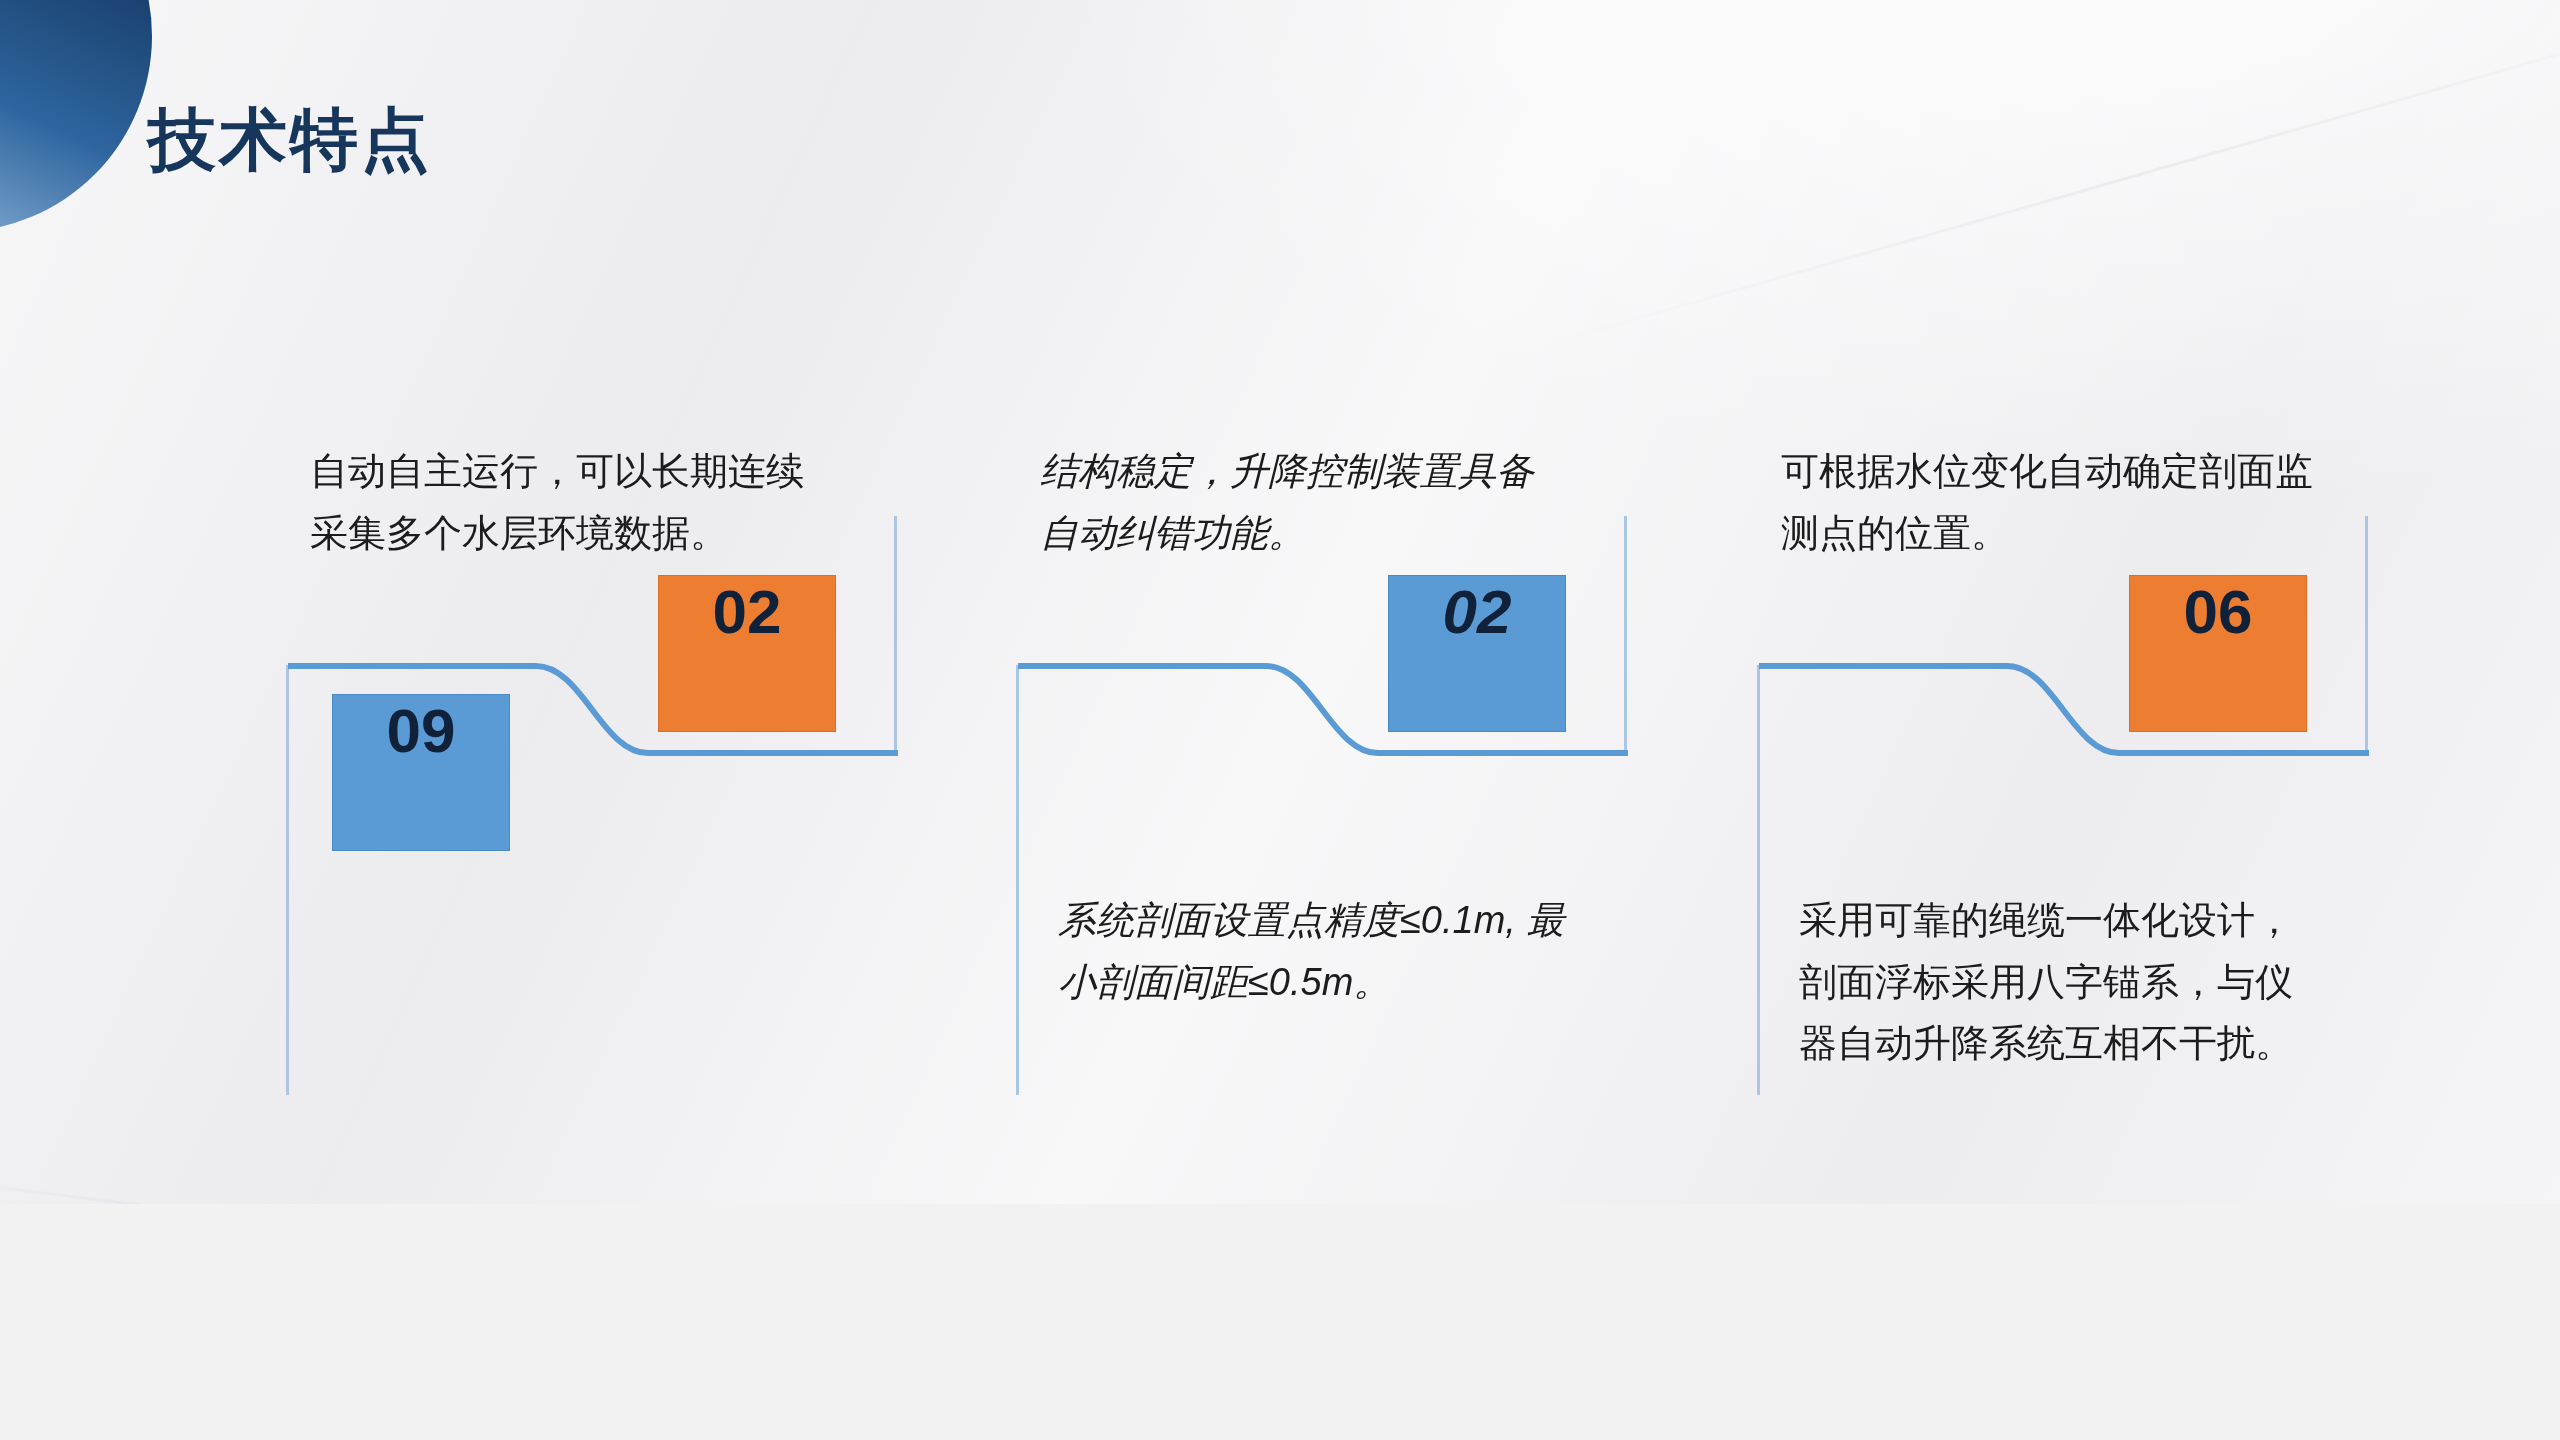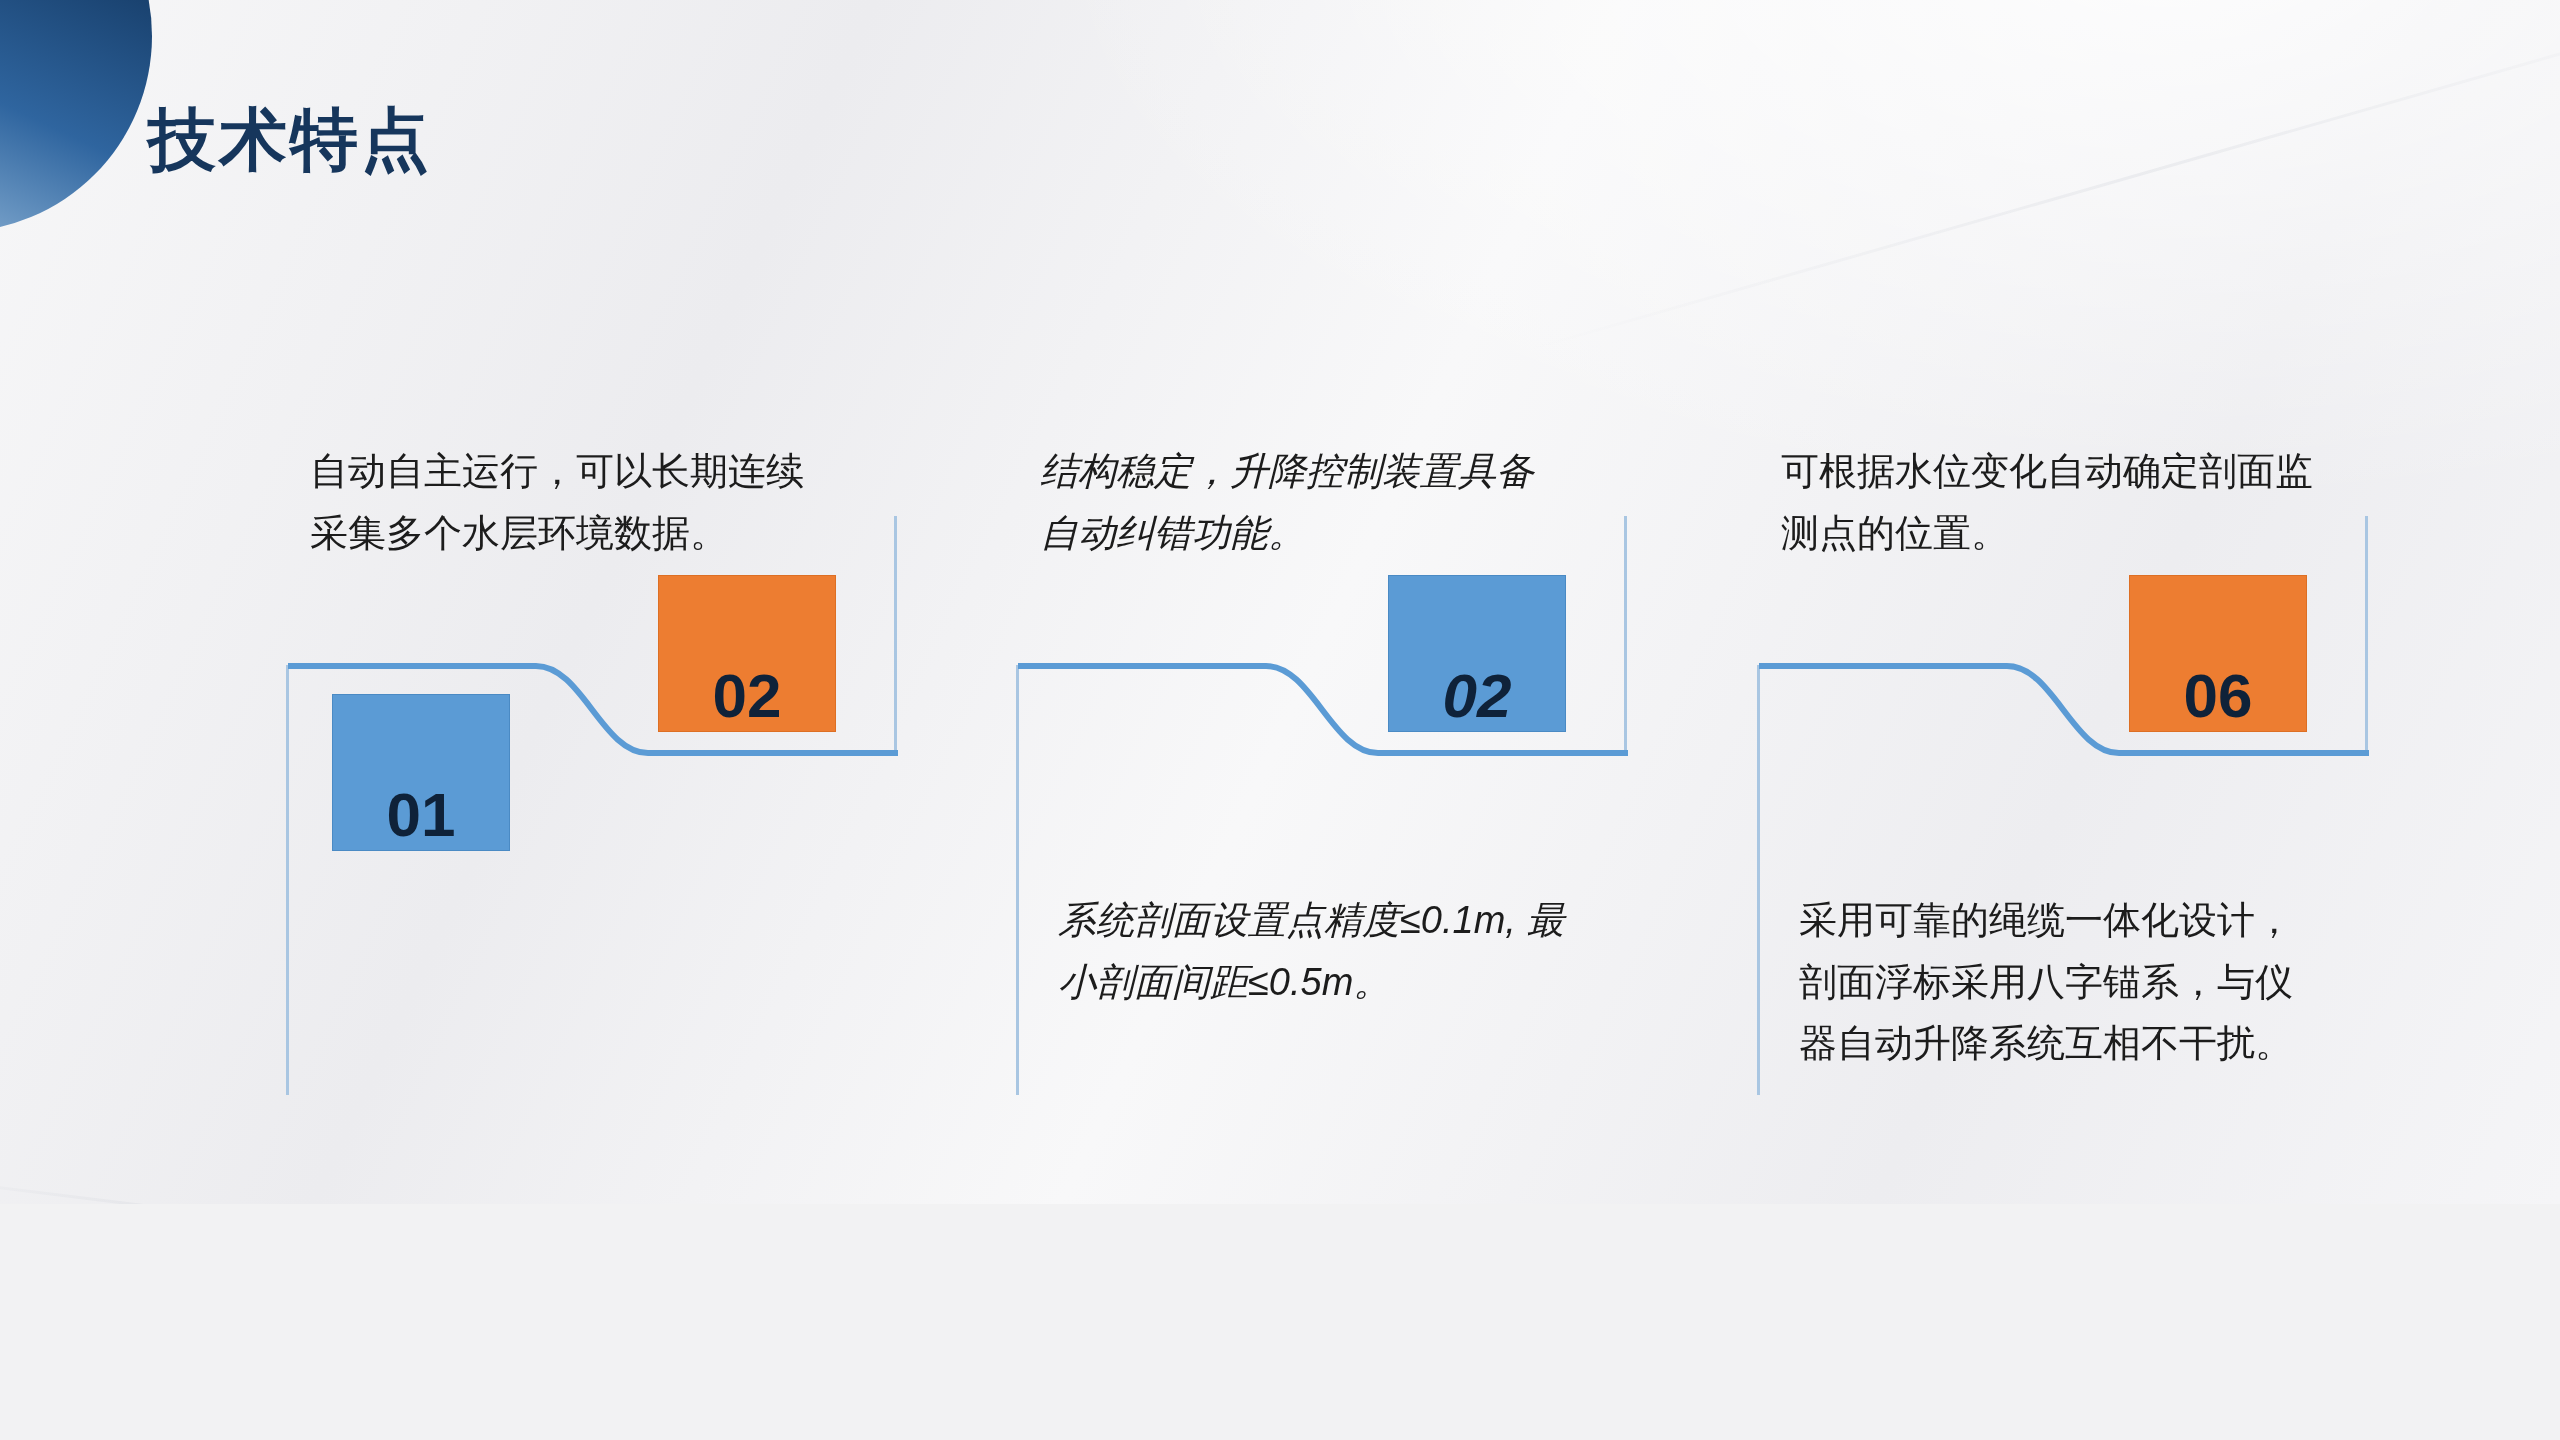--- a/index.html
+++ b/index.html
@@ -55,21 +55,21 @@
 
   .vline { position:absolute; width:3px; background:#a9c6e2; }
   .vline-left  { left:0px;   top:224px; height:430px; }
   .vline-right { left:608px; top:75px;  height:237px; }
 
   .stepline { position:absolute; left:0; top:130px; width:620px; height:290px; }
   .stepline path { fill:none; stroke:#5b9bd5; stroke-width:6; stroke-linejoin:round; }
 
   .num-box {
     position:absolute; width:178px; height:157px;
-    display:flex; align-items:flex-end; justify-content:center;
+    display:flex; align-items:flex-start; justify-content:center;
     font-size:62px; font-weight:700; color:#0f2239;
   }
   .pos-right { left:372px; top:134px; }
   .pos-left  { left:46px;  top:253px; }
   .orange { background:#ed7d31; border:1px solid #dd6f24; }
   .blue   { background:#5b9bd5; border:1px solid #4a8ac4; }
 </style>
 </head>
 <body>
 
@@ -88,21 +88,21 @@
 采集多个水层环境数据。</p>
     <span class="vline vline-left"></span>
     <span class="vline vline-right"></span>
     <svg class="stepline" viewBox="0 0 620 290" aria-hidden="true">
       <path d="M 2 95 H 250 C 296 95 316 182 362 182 H 612"></path>
     </svg>
     <div class="num-box pos-right orange">
       <span>02</span>
     </div>
     <div class="num-box pos-left blue">
-      <span>01</span>
+      <span>09</span>
     </div>
   </section>
 
   <section class="feature" id="feature-2">
     <p class="top-text">结构稳定，升降控制装置具备
 自动纠错功能。</p>
     <span class="vline vline-left"></span>
     <span class="vline vline-right"></span>
     <svg class="stepline" viewBox="0 0 620 290" aria-hidden="true">
       <path d="M 2 95 H 250 C 296 95 316 182 362 182 H 612"></path>

